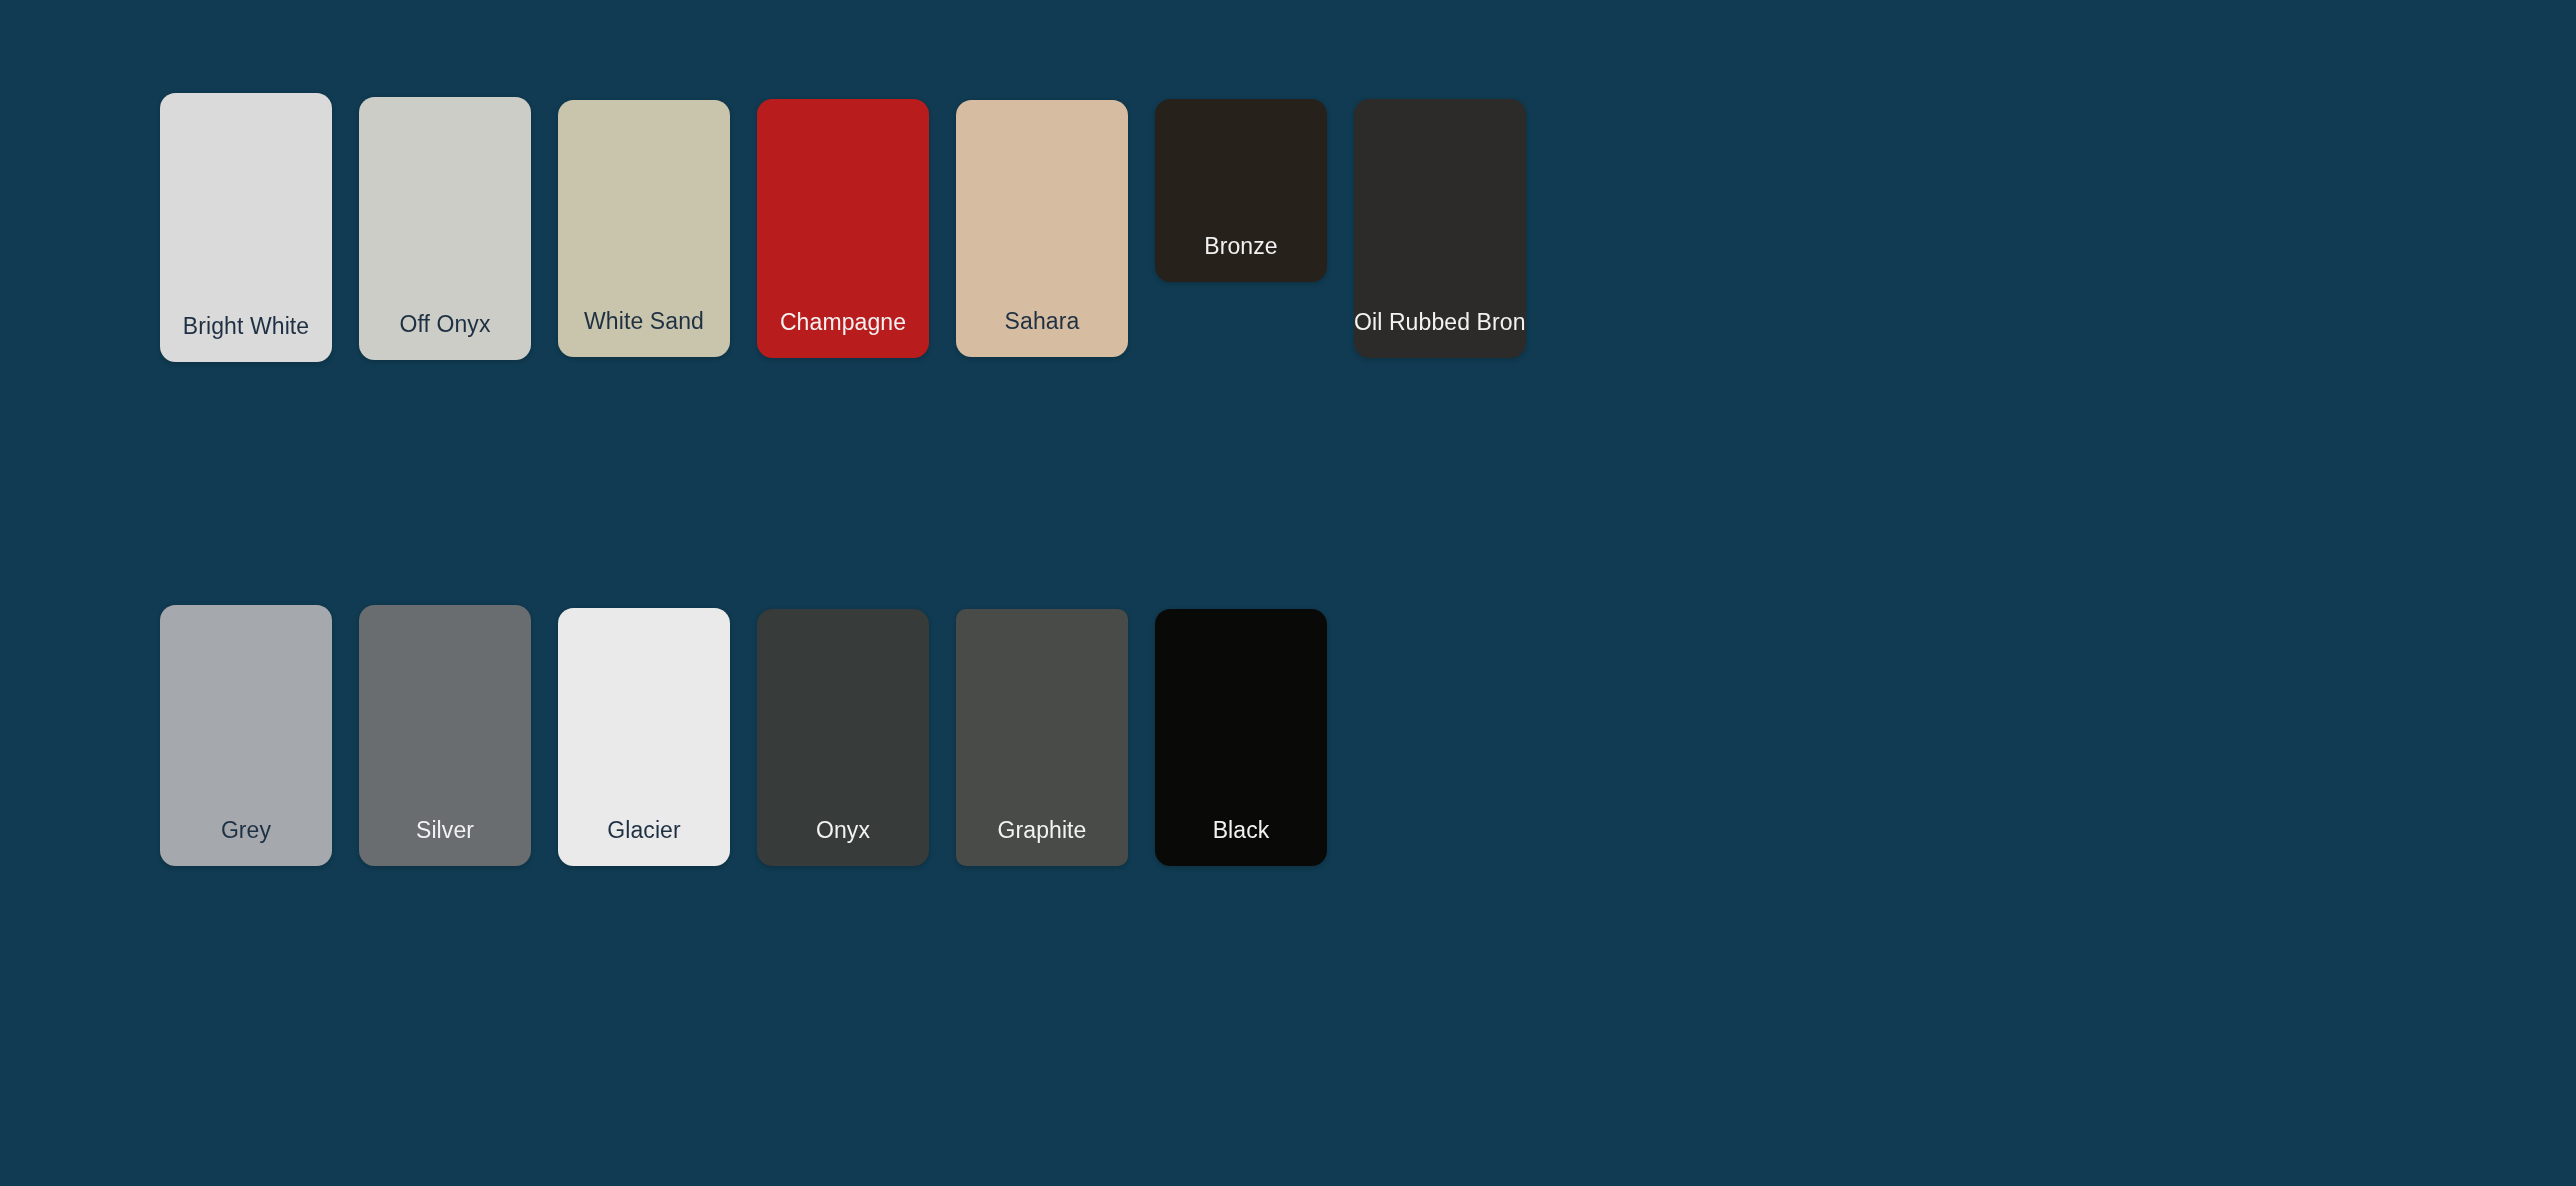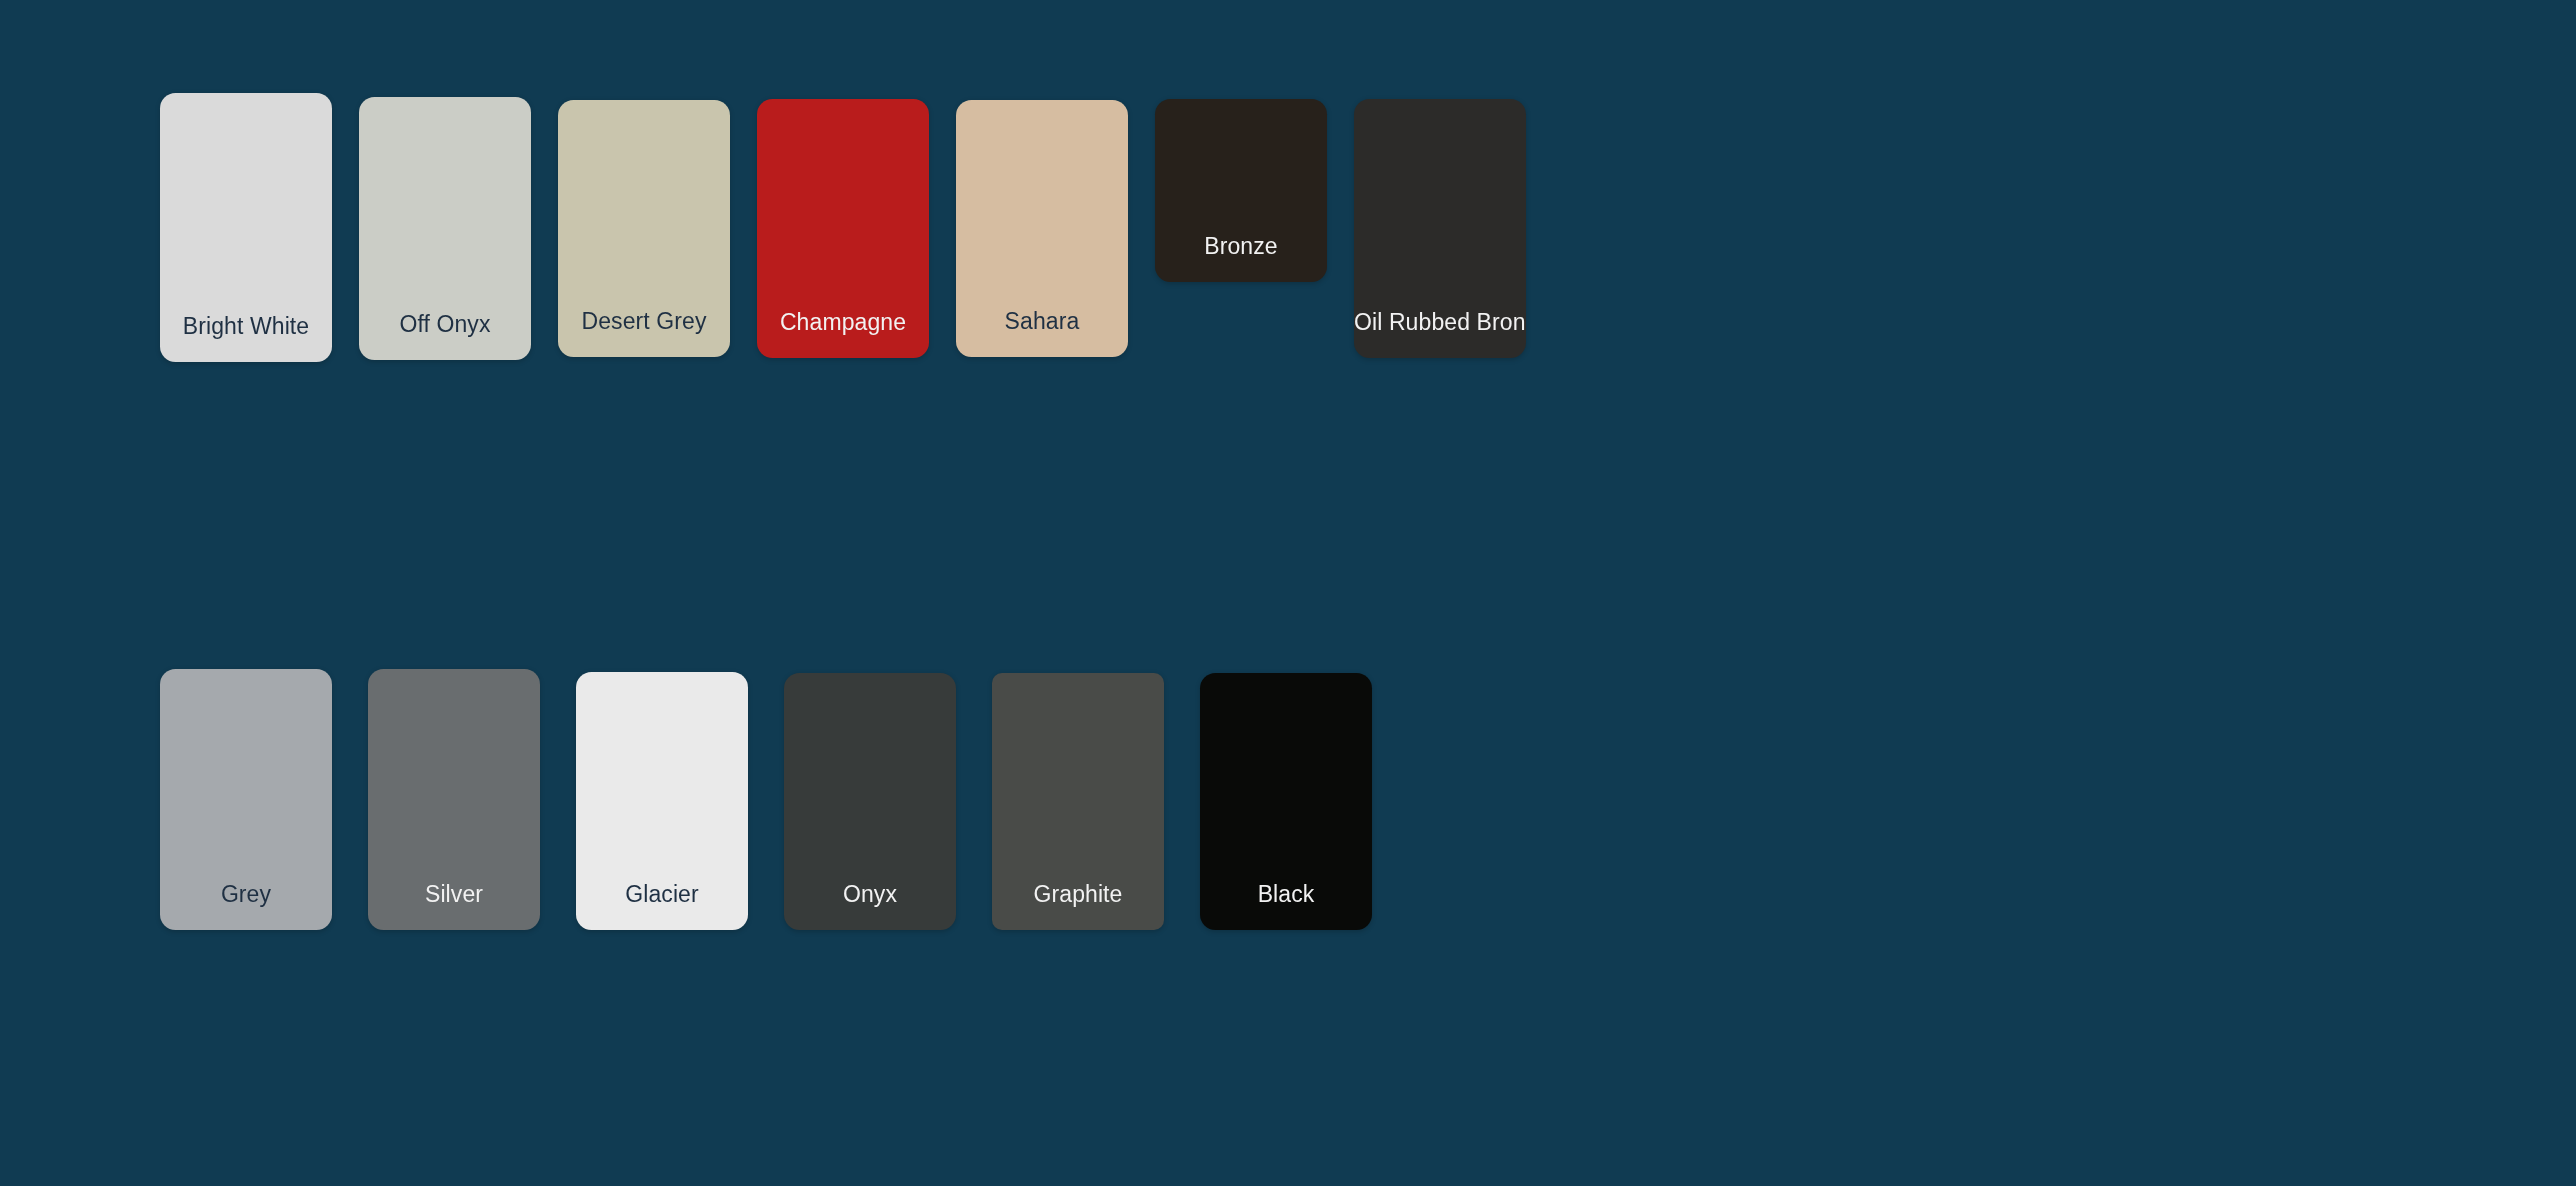--- a/index.html
+++ b/index.html
@@ -26,21 +26,21 @@
   .swatch-row {
     position: absolute;
     left: 116px;
     display: flex;
     align-items: flex-start;
     gap: 27px;
     margin-left: 44px;
   }
 
   .swatch-row.row-1 { top: 93px; }
-  .swatch-row.row-2 { top: 669px; gap: 36px; }
+  .swatch-row.row-2 { top: 605px; }
 
   .swatch {
     position: relative;
     width: 172px;
     box-sizing: border-box;
     border-radius: 15.5px;
     display: flex;
     align-items: flex-end;
     justify-content: center;
     overflow: hidden;
@@ -68,21 +68,21 @@
 
 <div class="palette-board" style="background: rgb(16, 59, 82);">
   <div class="swatch-row row-1">
       <div class="swatch label-dark" style="background: rgb(218, 218, 218); height: 269px; margin-top: 0px;">
         <span class="swatch-label">Bright White</span>
       </div>
       <div class="swatch label-dark" style="background: rgb(203, 205, 198); height: 263px; margin-top: 3.9px;">
         <span class="swatch-label">Off Onyx</span>
       </div>
       <div class="swatch label-dark" style="background: rgb(201, 197, 173); height: 257px; margin-top: 6.8px;">
-        <span class="swatch-label">Desert Grey</span>
+        <span class="swatch-label">White Sand</span>
       </div>
       <div class="swatch label-light" style="background: #b91c1c; height: 259px; margin-top: 5.8px;">
         <span class="swatch-label">Champagne</span>
       </div>
       <div class="swatch label-dark" style="background: rgb(214, 189, 161); height: 257px; margin-top: 6.8px;">
         <span class="swatch-label">Sahara</span>
       </div>
       <div class="swatch label-light" style="background: rgb(39, 33, 27); height: 183px; margin-top: 5.8px;">
         <span class="swatch-label">Bronze</span>
       </div>

